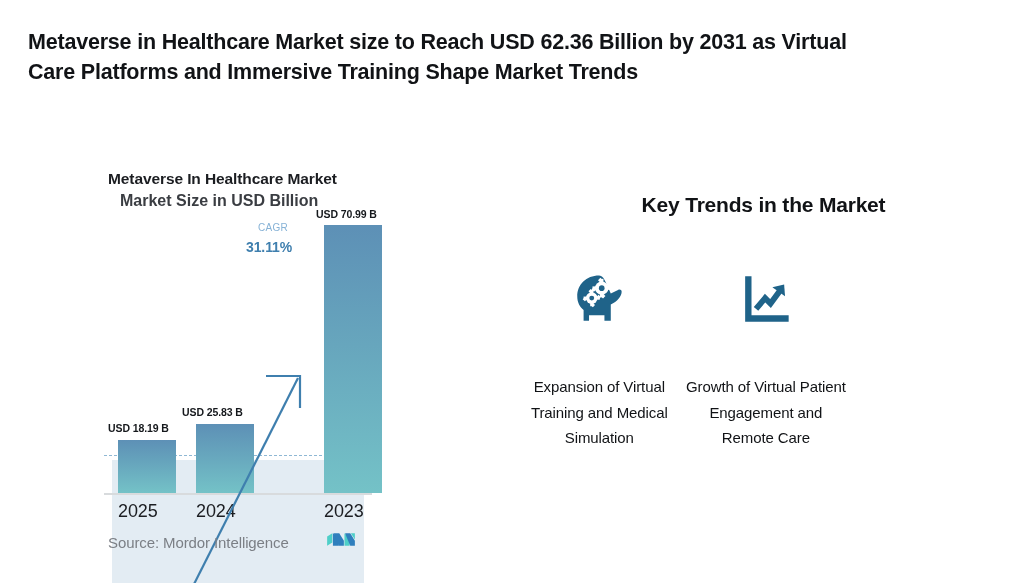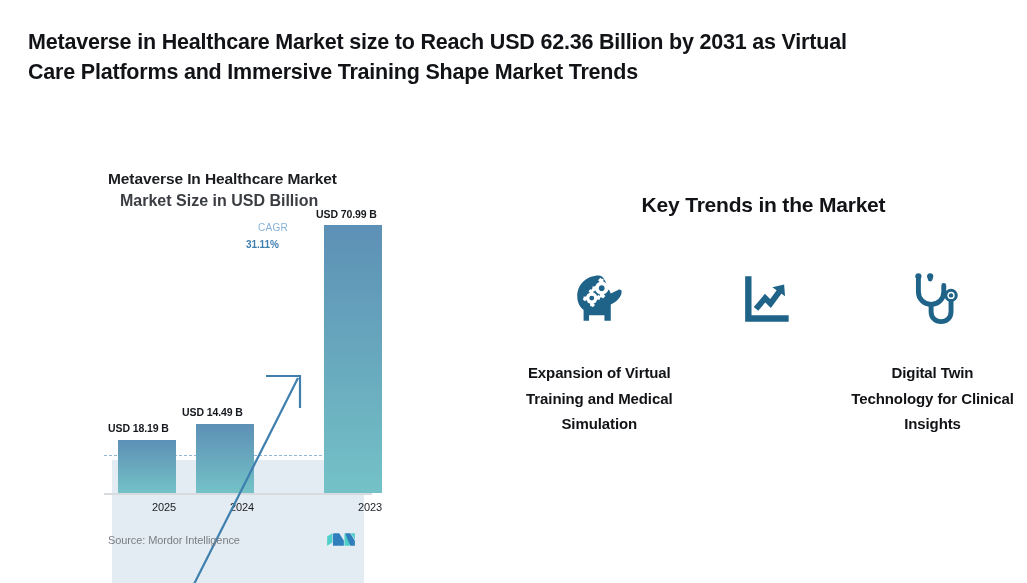--- a/index.html
+++ b/index.html
@@ -47,52 +47,52 @@
   .bar{position:absolute;bottom:0;border-radius:0;}
   .bar-inner{
     width:100%;height:100%;
     background:linear-gradient(180deg,#5d90b6 0%,#67a6bd 45%,#74c2c7 100%);
   }
   .bar-lbl{
     position:absolute;font-size:10.5px;font-weight:700;color:#15181c;
     white-space:nowrap;letter-spacing:-0.1px;
   }
   .xtick{
-    position:absolute;font-size:11px;font-weight:400;color:#1b1d21;
-    text-align:right;letter-spacing:-0.1px;
+    position:absolute;font-size:18px;font-weight:400;color:#1b1d21;
+    text-align:left;letter-spacing:-0.1px;
   }
 
   .cagr-word{
     position:absolute;font-size:10px;font-weight:400;color:#86b2d6;
     letter-spacing:0.3px;
   }
   .cagr-val{
-    position:absolute;font-size:10px;font-weight:600;color:#3f7fae;
+    position:absolute;font-size:14px;font-weight:600;color:#3f7fae;
     letter-spacing:-0.1px;
   }
   .arrow-svg{position:absolute;left:180px;top:218px;width:130px;height:236px;}
 
   .source{
     position:absolute;left:108px;top:384px;
-    font-size:11px;color:#7b7f85;letter-spacing:-0.1px;
+    font-size:15px;color:#7b7f85;letter-spacing:-0.1px;
   }
   .logo-foot{position:absolute;left:326px;top:381px;width:30px;height:17px;}
 
   
   .trends{position:absolute;left:500px;top:150px;width:527px;height:420px;}
   .trends-title{
     position:absolute;left:0;top:5px;width:527px;text-align:center;
     font-size:21px;font-weight:700;color:#111316;letter-spacing:-0.2px;margin-top:38px;
   }
   .cards{position:absolute;left:16px;top:120px;width:500px;display:flex;}
   .card{width:166.6px;display:flex;flex-direction:column;align-items:center;}
   .card-icon{width:58px;height:58px;display:block;}
   .card-text{
-    margin-top:32px;text-align:center;
-    font-size:15px;font-weight:700;line-height:25.5px;color:#111316;
+    margin-top:46px;text-align:center;
+    font-size:15px;font-weight:400;line-height:25.5px;color:#111316;
     letter-spacing:-0.1px;
   }
 </style>
 </head>
 <body>
 
 <div class="page">
 
   <div class="headline">Metaverse in Healthcare Market size to Reach USD 62.36 Billion by 2031 as Virtual Care Platforms and Immersive Training Shape Market Trends</div>
 
@@ -112,21 +112,21 @@
         <div class="bar-inner"></div>
       </div>
       <div class="bar" style="left:196px;width:58px;height:69px;top:274px;">
         <div class="bar-inner"></div>
       </div>
       <div class="bar" style="left:324px;width:58px;height:268px;top:75px;">
         <div class="bar-inner"></div>
       </div>
 
       <div class="bar-lbl" style="left:108px;top:272px;">USD 18.19 B</div>
-      <div class="bar-lbl" style="left:182px;top:256px;">USD 14.49 B</div>
+      <div class="bar-lbl" style="left:182px;top:256px;">USD 25.83 B</div>
       <div class="bar-lbl" style="left:316px;top:58px;">USD 70.99 B</div>
 
       <div class="xtick" style="left:118px;top:351px;width:58px;">2025</div>
       <div class="xtick" style="left:196px;top:351px;width:58px;">2024</div>
       <div class="xtick" style="left:324px;top:351px;width:58px;">2023</div>
 
       <div class="cagr-word" style="left:258px;top:72px;">CAGR</div>
       <div class="cagr-val" style="left:246px;top:89px;">31.11%</div>
 
       <svg class="arrow-svg" viewBox="0 0 130 236">
@@ -184,32 +184,20 @@
         </svg>
         <div class="card-text">Expansion of Virtual Training and Medical Simulation</div>
       </div>
 
       <div class="card">
         <svg class="card-icon" viewBox="0 0 64 64">
           <path d="M9 7 L16 7 L16 50 L57 50 L57 57 L9 57 Z" fill="#1f6389"></path>
           <path d="M21 43 L31 31 L37 37 L48 22" stroke="#1f6389" stroke-width="6.4" fill="none" stroke-linejoin="miter" stroke-linecap="butt"></path>
           <polygon points="52,16 53,29 39,19" fill="#1f6389"></polygon>
         </svg>
-      </div>
-
-      <div class="card">
-        <svg class="card-icon" viewBox="0 0 64 64">
-          <path d="M17 7 L17 24 C17 32 23 38 31 38 C39 38 45 32 45 24 L45 17" stroke="#1f6389" stroke-width="5.4" fill="none" stroke-linecap="round"></path>
-          <circle cx="17" cy="7" r="3.4" fill="#1f6389"></circle>
-          <circle cx="30" cy="7" r="3.4" fill="#1f6389"></circle>
-          <path d="M30 7 L30 10" stroke="#1f6389" stroke-width="5.4" fill="none" stroke-linecap="round"></path>
-          <path d="M31 38 L31 46 C31 53 36 57 42 57 C48 57 53 53 53 46 L53 35" stroke="#1f6389" stroke-width="5.4" fill="none" stroke-linecap="round"></path>
-          <circle cx="53" cy="28" r="7.4" fill="#1f6389"></circle>
-          <circle cx="53" cy="28" r="4" fill="#ffffff"></circle>
-          <circle cx="53" cy="28" r="2.4" fill="#1f6389"></circle>
-        </svg>
-        <div class="card-text">Digital Twin Technology for Clinical Insights</div>
-      </div>
+        <div class="card-text">Growth of Virtual Patient Engagement and Remote Care</div>
+      </div>
+
 
     </div>
   </div>
 
 </div>
 
 </body></html>

